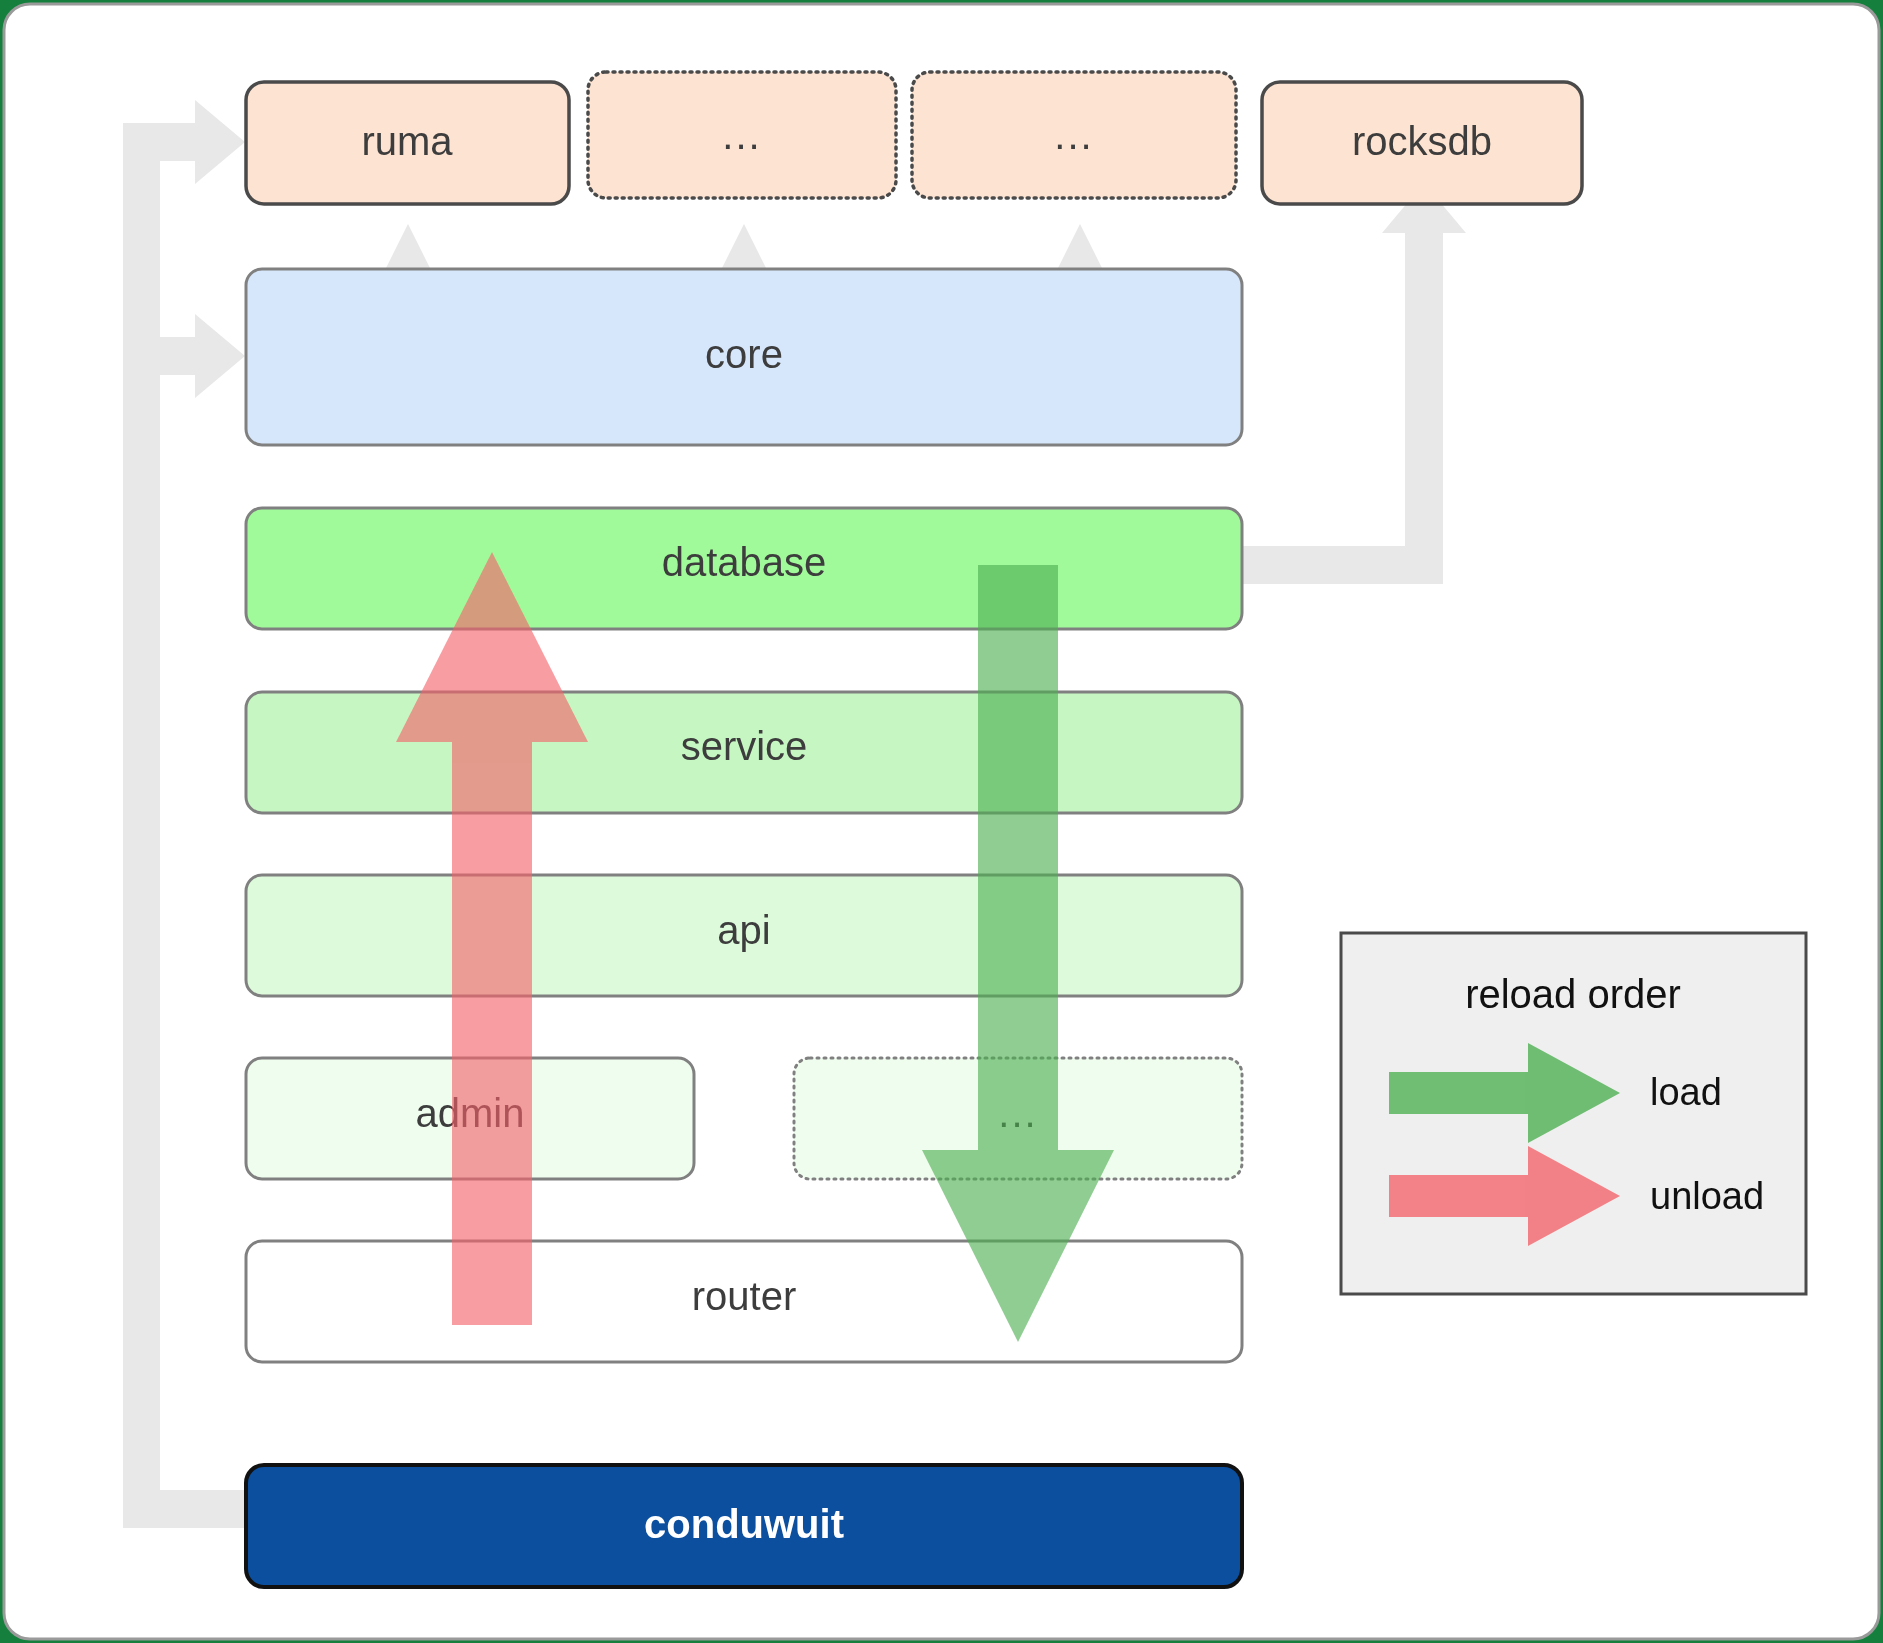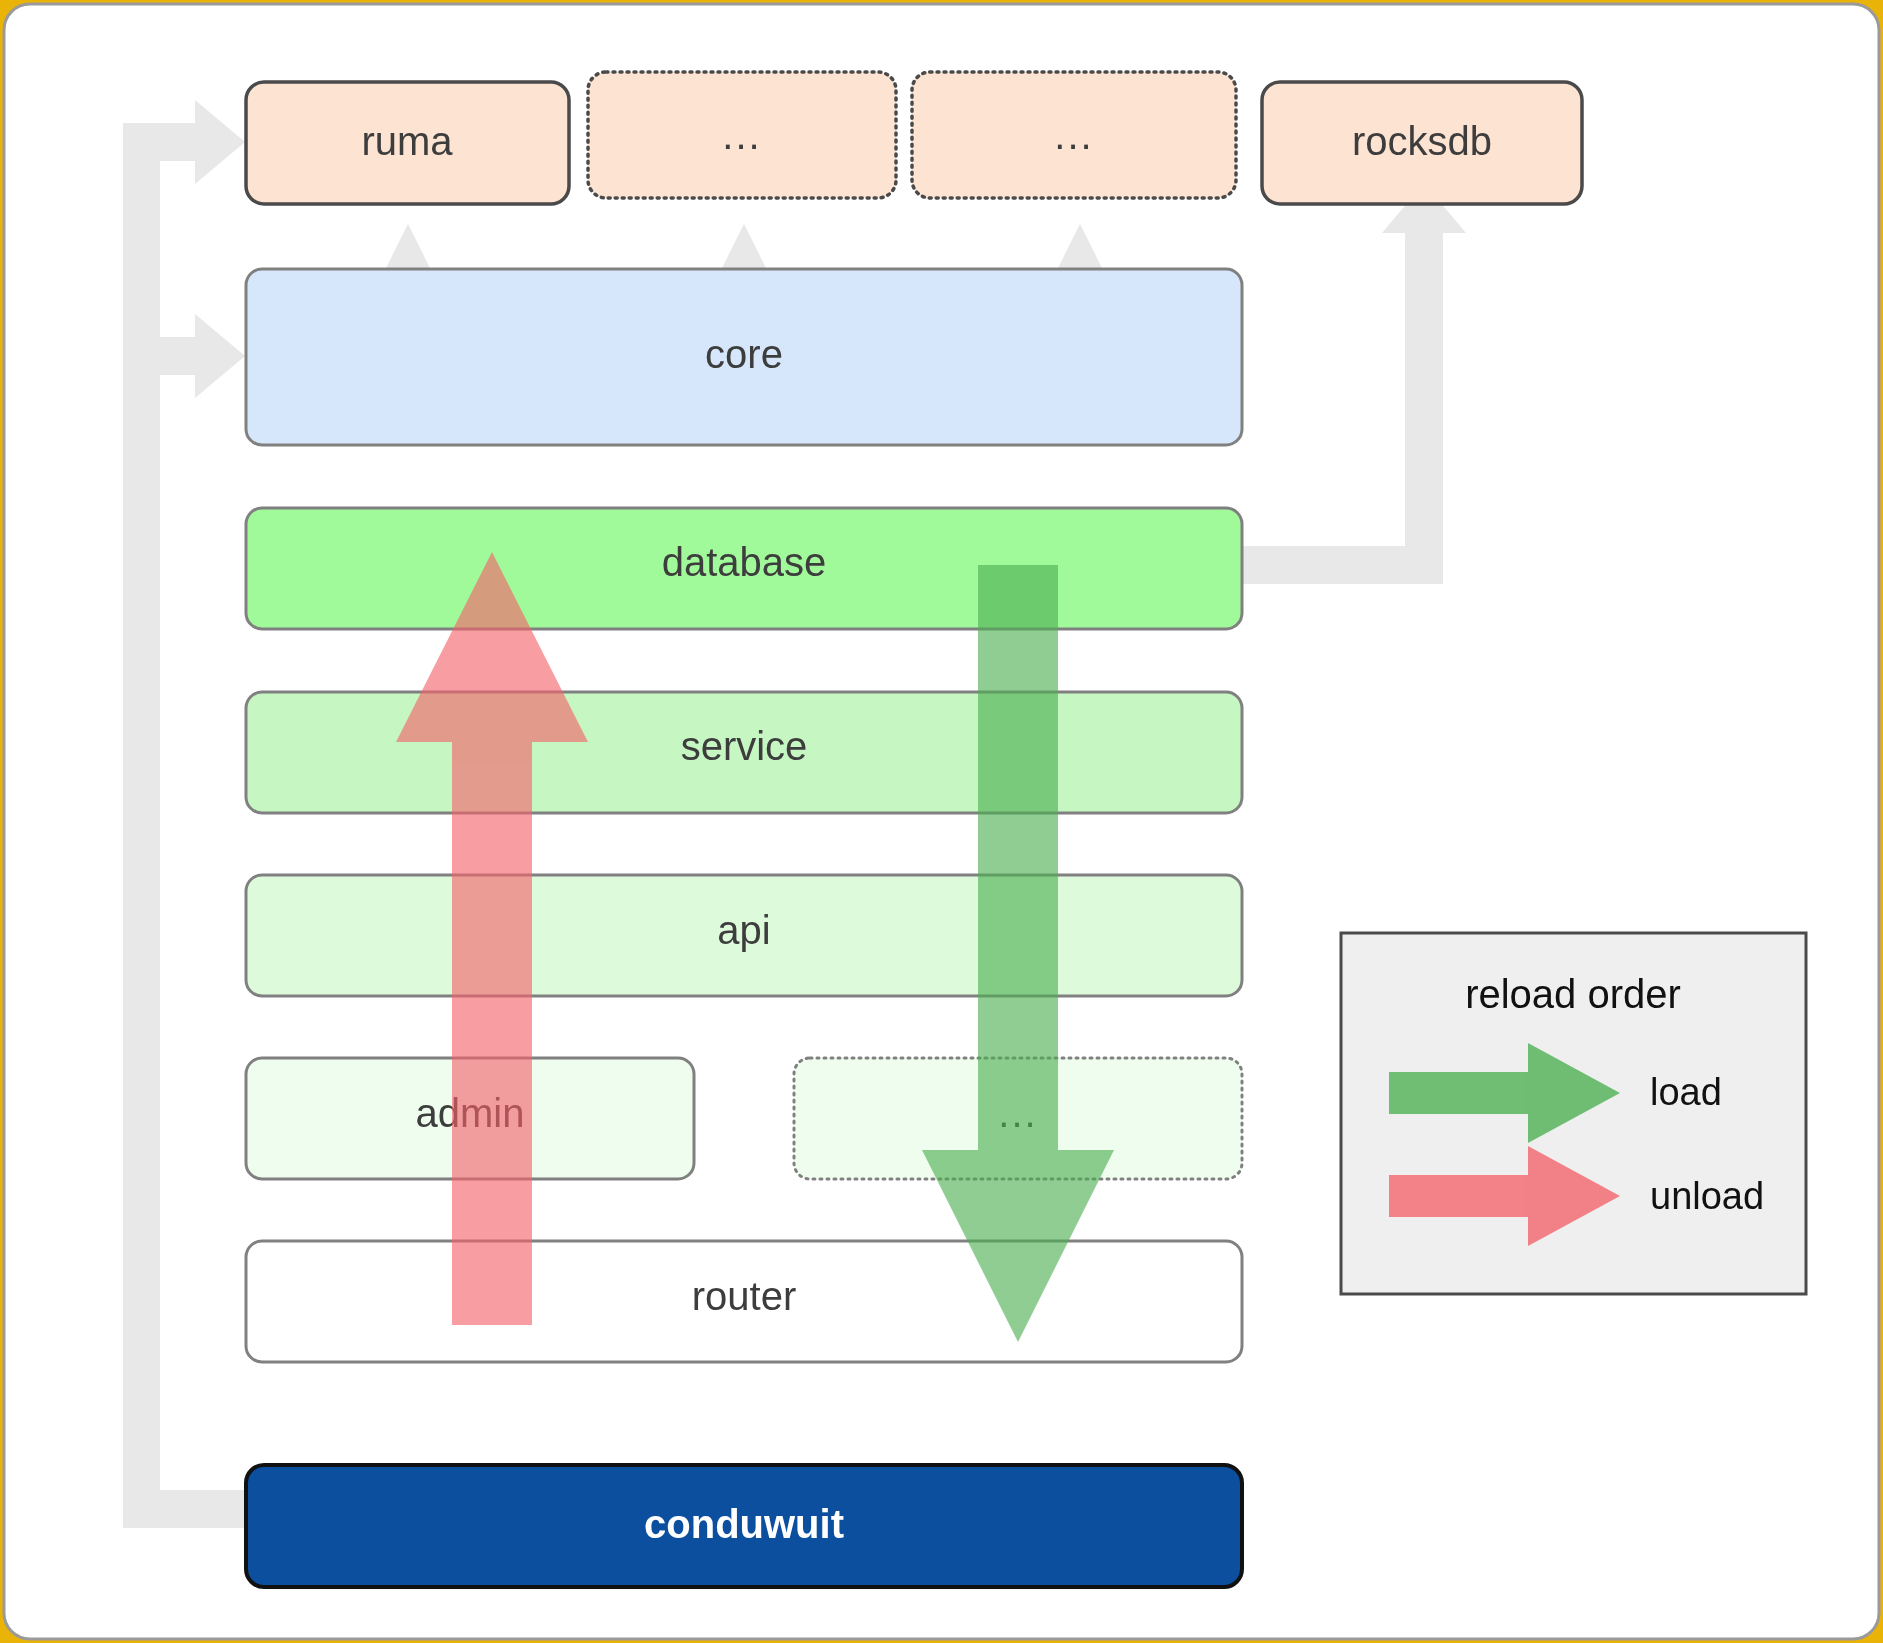--- a/index.html
+++ b/index.html
@@ -7,21 +7,21 @@
     padding: 0;
     background: #ffffff;
   }
   body {
     font-family: "Liberation Sans", sans-serif;
   }
   #stage {
     position: relative;
     width: 1883px;
     height: 1643px;
-    background: #eab308;
+    background: #15803d;
     overflow: hidden;
   }
   #diagram {
     position: absolute;
     left: 0;
     top: 0;
     width: 1883px;
     height: 1643px;
     display: block;
   }

